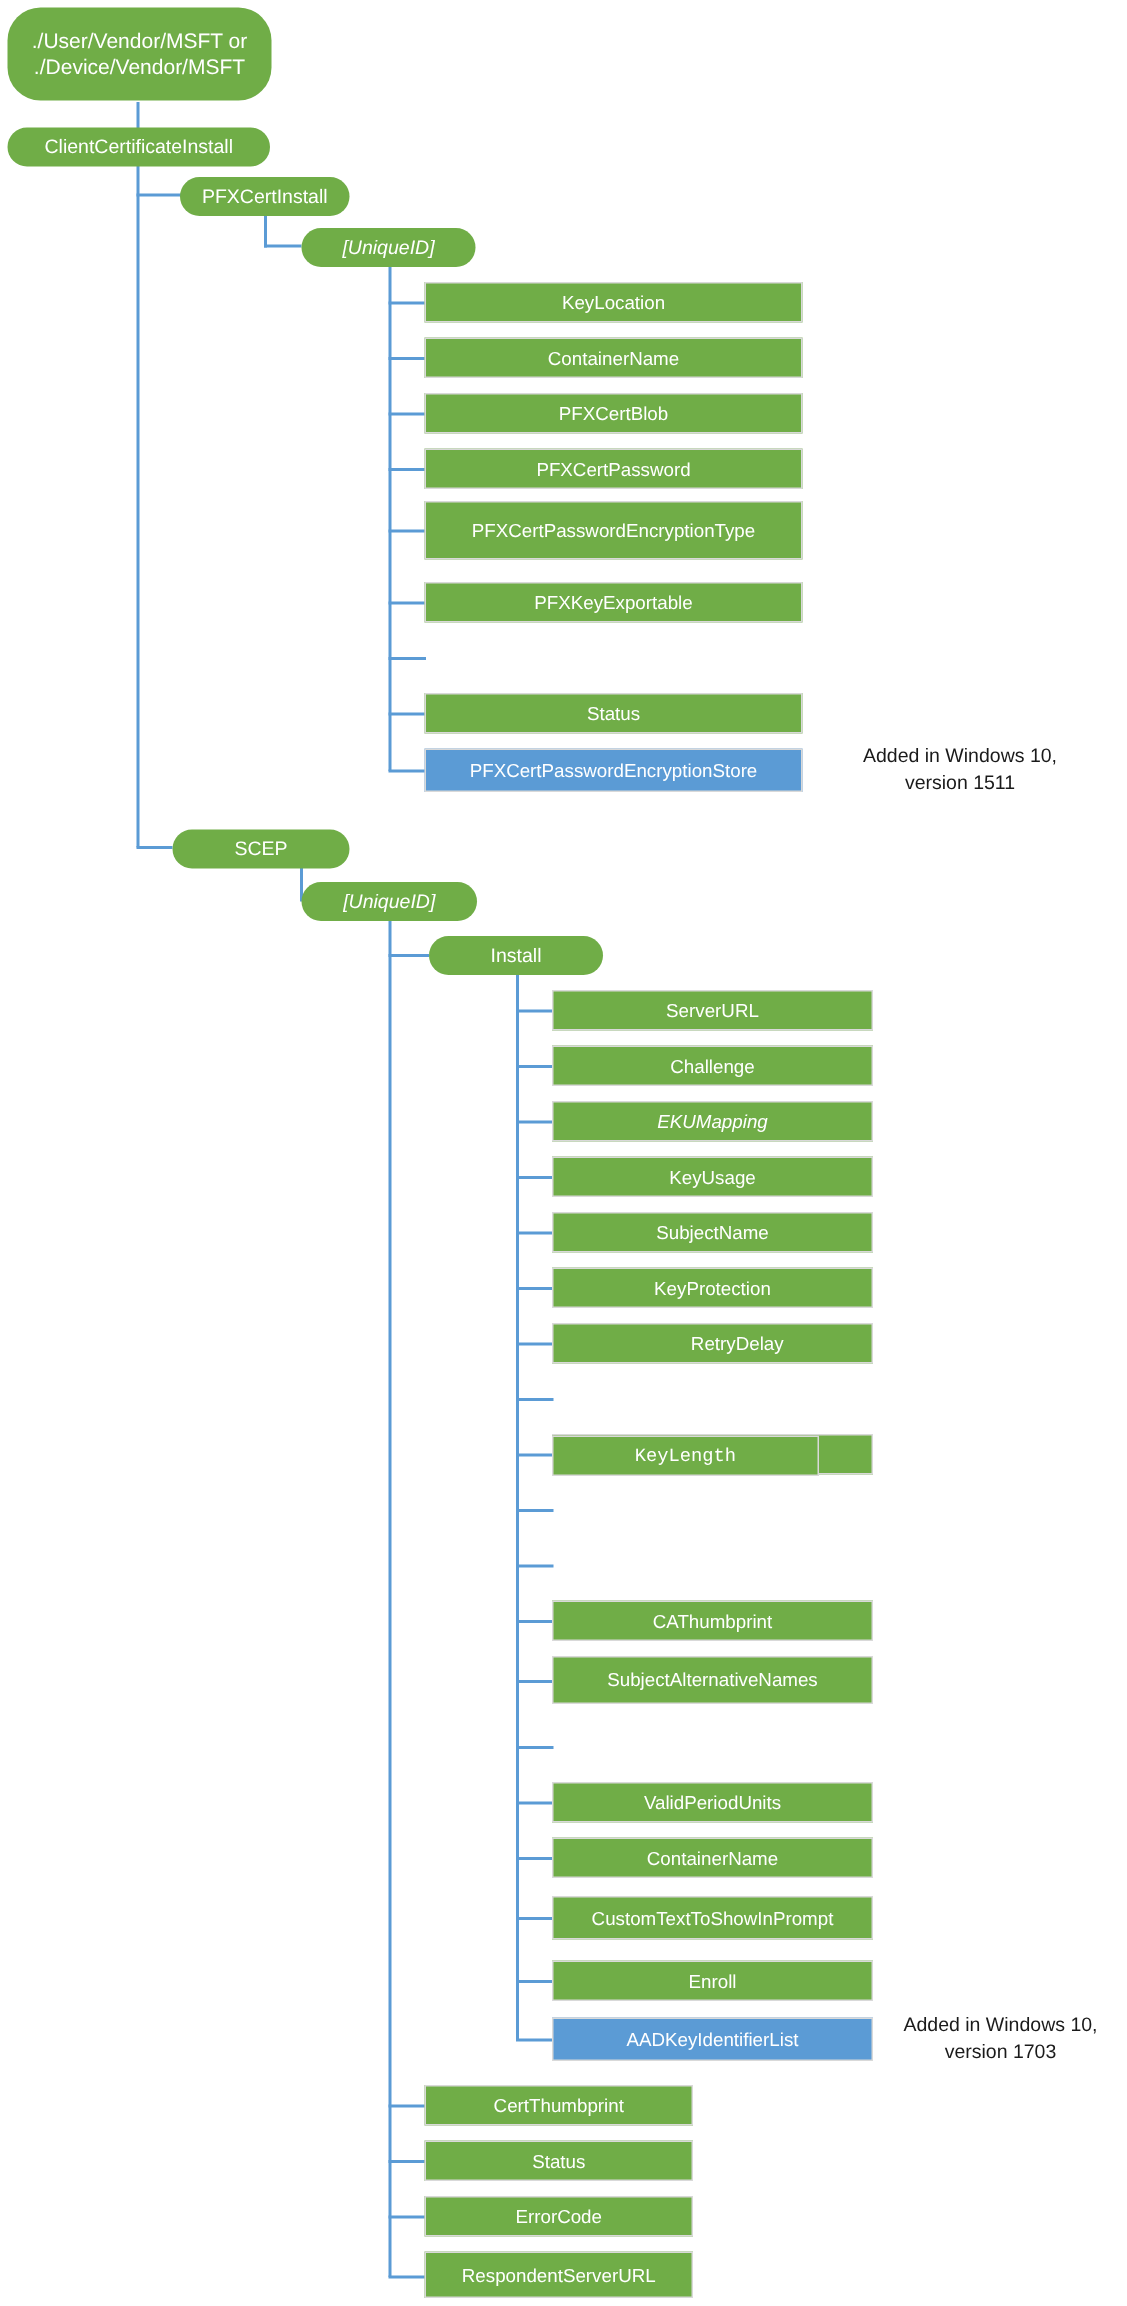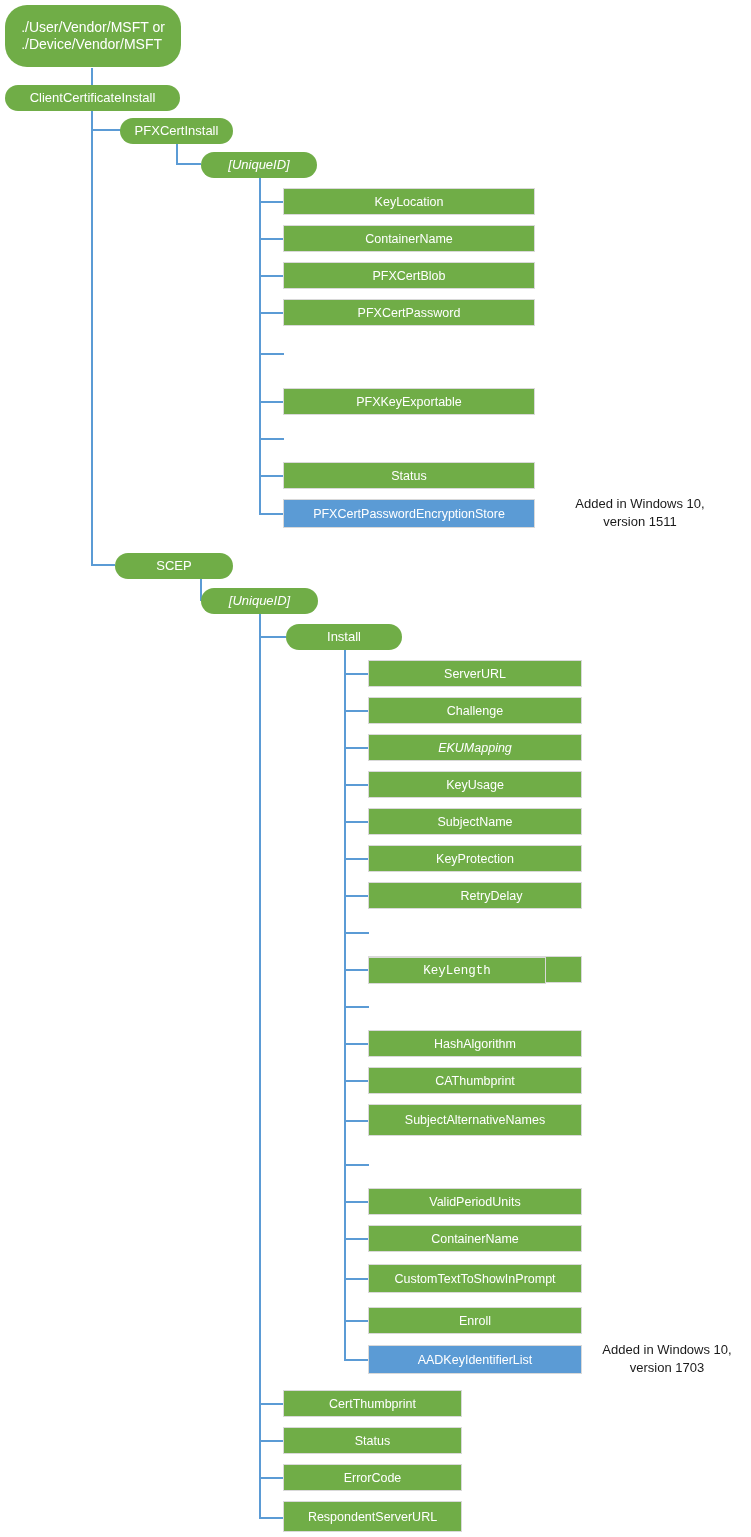--- a/index.html
+++ b/index.html
@@ -29,21 +29,21 @@
 
   
   .pill {
     position: absolute;
     background: #70AD47;
     color: #ffffff;
     border-radius: 16px;
     display: flex;
     align-items: center;
     justify-content: center;
-    text-align: left;
+    text-align: center;
     line-height: 1.25;
     font-size: 13px;
     box-sizing: border-box;
     padding: 2px 10px;
     white-space: pre-line;
   }
   .pill.root {
     border-radius: 22px;
     font-size: 14px;
   }
@@ -124,20 +124,21 @@
   <div class="line h" style="left:259px; top:238px; width:25px;"></div>
   <div class="leaf" style="left:283px; top:225px; width:252px; height:27px;">ContainerName</div>
 
   <div class="line h" style="left:259px; top:275px; width:25px;"></div>
   <div class="leaf" style="left:283px; top:262px; width:252px; height:27px;">PFXCertBlob</div>
 
   <div class="line h" style="left:259px; top:312px; width:25px;"></div>
   <div class="leaf" style="left:283px; top:299px; width:252px; height:27px;">PFXCertPassword</div>
 
   <div class="line h" style="left:259px; top:353px; width:25px;"></div>
+  <div class="leaf" style="left:283px; top:334px; width:252px; height:39px;">PFXCertPasswordEncryptionType</div>
 
   <div class="line h" style="left:259px; top:401px; width:25px;"></div>
   <div class="leaf" style="left:283px; top:388px; width:252px; height:27px;">PFXKeyExportable</div>
 
   <div class="line h" style="left:259px; top:438px; width:25px;"></div>
 
   <div class="line h" style="left:259px; top:475px; width:25px;"></div>
   <div class="leaf" style="left:283px; top:462px; width:252px; height:27px;">Status</div>
 
   <div class="line h" style="left:259px; top:513px; width:25px;"></div>
@@ -169,21 +170,20 @@
 
   <div class="line h" style="left:344px; top:932px; width:25px;"></div>
 
   <div class="line h" style="left:344px; top:969px; width:25px;"></div>
   <div class="leaf" style="left:368px; top:956px; width:214px; height:27px;">TemplateName</div>
 
   <div class="line h" style="left:344px; top:1006px; width:25px;"></div>
   <div class="leaf" style="left:368px; top:957px; width:178px; height:27px;font-family:Liberation Mono, monospace;">KeyLength</div>
 
   <div class="line h" style="left:344px; top:1043px; width:25px;"></div>
-  <div class="leaf" style="left:368px; top:1030px; width:214px; height:27px;">HashAlgorithm</div>
 
   <div class="line h" style="left:344px; top:1080px; width:25px;"></div>
   <div class="leaf" style="left:368px; top:1067px; width:214px; height:27px;">CAThumbprint</div>
 
   <div class="line h" style="left:344px; top:1120px; width:25px;"></div>
   <div class="leaf" style="left:368px; top:1104px; width:214px; height:32px;">SubjectAlternativeNames</div>
 
   <div class="line h" style="left:344px; top:1164px; width:25px;"></div>
 
   <div class="line h" style="left:344px; top:1201px; width:25px;"></div>

